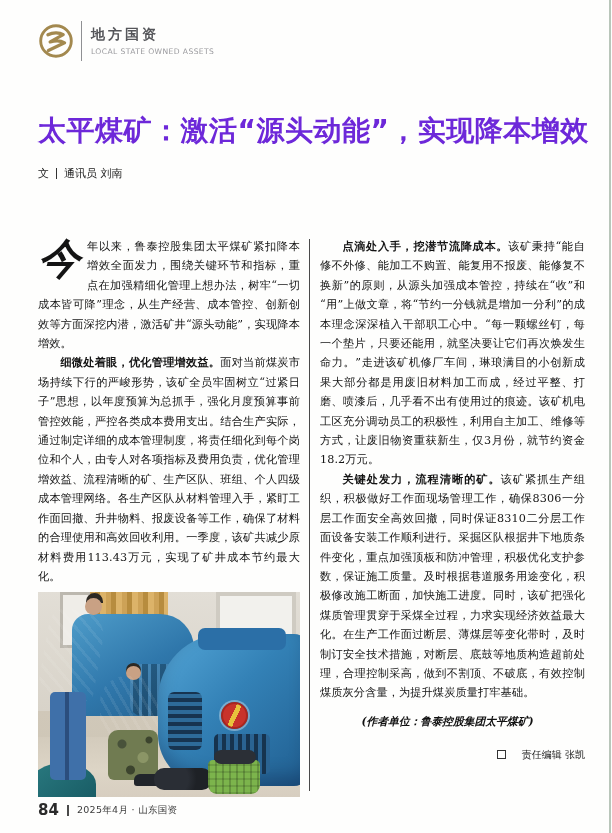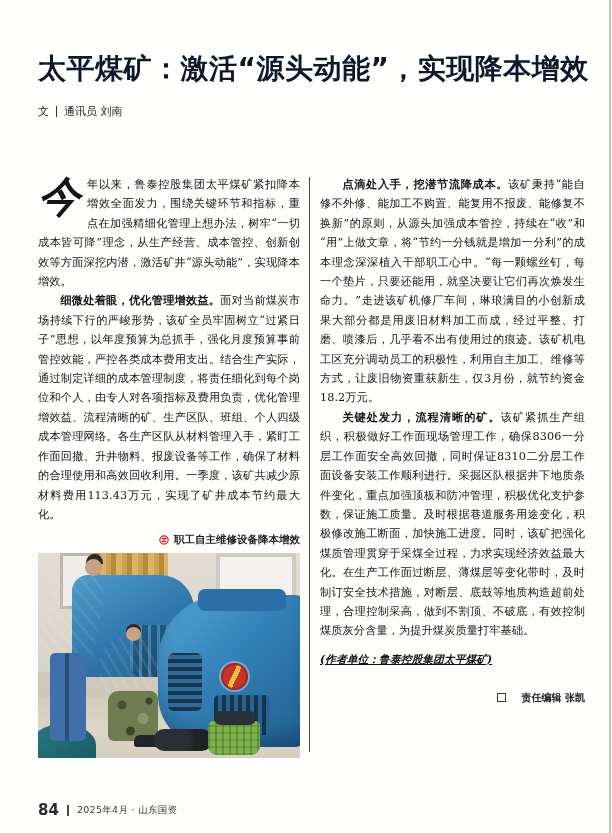--- a/index.html
+++ b/index.html
@@ -16,21 +16,21 @@
   
   .header { display:flex; align-items:center; margin-top:20px; height:42px; }
   .logo { width:36px; height:36px; flex:0 0 auto; }
   .hdr-rule { width:1px; height:40px; background:#8f9093; margin:0 9px 0 7px; }
   .hdr-cn { font-family:"DejaVu Sans","Liberation Sans",sans-serif; font-weight:bold; font-size:14px; color:#55565a; letter-spacing:3px; }
   .hdr-en { font-family:"DejaVu Sans","Liberation Sans",sans-serif; font-size:7.6px; color:#9a9a9e; letter-spacing:.4px; margin-top:3px; }
 
   
   .title {
     margin-top:50px; font-family:"DejaVu Sans","Liberation Sans",sans-serif;
-    font-weight:900; font-size:28px; letter-spacing:.5px; color:#0f172a; white-space:nowrap;
+    font-weight:900; font-size:28px; letter-spacing:.5px; color:#6d28d9; white-space:nowrap;
   }
   .byline { margin-top:16px; font-size:11px; color:#222; display:flex; align-items:center; gap:7px;
             font-family:"DejaVu Sans","Liberation Sans",sans-serif; }
   .byline-sep { width:1px; height:11px; background:#333; display:inline-block; }
 
   
   .columns { display:flex; margin-top:56px; align-items:stretch; }
   .col-left  { width:262px; flex:0 0 auto; }
   .col-rule  { width:1px; background:#4a4a4a; margin:2px 10px 6px 9px; flex:0 0 auto; }
   .col-right { flex:1 1 auto; min-width:0; }
@@ -104,63 +104,67 @@
   .ph-basket { left:170px; top:168px; width:52px; height:34px; border-radius:5px 5px 9px 9px;
     background-color:#7cb44c;
     background-image:repeating-linear-gradient(90deg,rgba(0,0,0,.18) 0 2px,transparent 2px 7px),
       repeating-linear-gradient(0deg,rgba(0,0,0,.12) 0 2px,transparent 2px 7px); }
   .ph-basket-parts { left:176px; top:158px; width:42px; height:14px; border-radius:7px; background:#2b2f36; }
 
   
   .endmark { display:inline-block; width:11px; height:10px; margin-left:4px; border-radius:2px;
     transform:skewX(-6deg) translateY(1px);
     background:linear-gradient(115deg,#cc2128 0 42%,#ffffff 42% 58%,#cc2128 58% 100%); }
-  .author-unit { margin-top:12px; text-align:left; padding-right:10px;
-    font-size:10.8px; font-style:italic; font-weight:600; color:#111;text-decoration:underline; }
-  .editor-line { margin-top:24px; text-align:right; font-size:10px; color:#222;
+  .author-unit { margin-top:12px; text-align:center; padding-right:10px;
+    font-size:10.8px; font-style:italic; font-weight:600; color:#111; }
+  .editor-line { margin-top:19px; text-align:right; font-size:10px; color:#222;
     font-family:"DejaVu Sans","Liberation Sans",sans-serif;
-    display:flex; justify-content:flex-end; align-items:center; gap:16px;font-weight:bold; }
+    display:flex; justify-content:flex-end; align-items:center; gap:16px; }
   .chk { width:9px; height:9px; border:1.2px solid #333; display:inline-block; }
 
   
   .footer { position:absolute; left:38px; bottom:14px; display:flex; align-items:center; gap:8px;
     font-family:"DejaVu Sans","Liberation Sans",sans-serif; }
   .pg { font-size:15px; font-weight:700; color:#2b2b2b; }
   .ft-sep { width:2px; height:11px; background:#4a4a4a; display:inline-block; }
   .issue { font-size:9.5px; color:#3c3c3c; letter-spacing:.3px;text-align:right; }
 </style>
 </head>
 <body>
 
 <div class="page">
   <div class="inner">
 
+    <div class="header">
+      <svg class="logo" viewBox="0 0 40 40">
+        <circle cx="20" cy="20" r="17" fill="none" stroke="#a3894f" stroke-width="3.2"></circle>
+        <path d="M11 13 C17 10 24 10.5 28 13 L13.5 21 C20 19 26 19.8 29.5 22 L11.5 30.5" fill="none" stroke="#a3894f" stroke-width="3.6" stroke-linecap="round" stroke-linejoin="round"></path>
+      </svg>
+      <div class="hdr-rule"></div>
+      <div class="hdr-text">
+        <div class="hdr-cn">地方国资</div>
+        <div class="hdr-en">LOCAL STATE OWNED ASSETS</div>
+      </div>
+    </div>
 
     <h1 class="title">太平煤矿：激活“源头动能”，实现降本增效</h1>
 
     <div class="byline">
       <span>文</span>
       <span class="byline-sep"></span>
       <span>通讯员 刘南</span>
     </div>
 
     <div class="columns">
 
       <div class="col-left">
         <p class="para intro"><span class="dropcap">今</span><span>年以来，鲁泰控股集团太平煤矿紧扣降本增效全面发力，围绕关键环节和指标，重点在加强精细化管理上想办法，树牢“一切成本皆可降”理念，从生产经营、成本管控、创新创效等方面深挖内潜，激活矿井“源头动能”，实现降本增效。</span></p>
 
         <p class="para"><b class="lead">细微处着眼，优化管理增效益。</b><span>面对当前煤炭市场持续下行的严峻形势，该矿全员牢固树立“过紧日子”思想，以年度预算为总抓手，强化月度预算事前管控效能，严控各类成本费用支出。结合生产实际，通过制定详细的成本管理制度，将责任细化到每个岗位和个人，由专人对各项指标及费用负责，优化管理增效益、流程清晰的矿、生产区队、班组、个人四级成本管理网络。各生产区队从材料管理入手，紧盯工作面回撤、升井物料、报废设备等工作，确保了材料的合理使用和高效回收利用。一季度，该矿共减少原材料费用113.43万元，实现了矿井成本节约最大化。</span></p>
 
-        <div class="caption">
-          <svg class="cap-icon" viewBox="0 0 12 12">
-            <circle cx="6" cy="6" r="5" fill="none" stroke="#cc2128" stroke-width="1.4"></circle>
-            <path d="M3.4 4 L8.6 4 L4 8 L8.8 8" fill="none" stroke="#cc2128" stroke-width="1.3" stroke-linecap="round"></path>
-          </svg>
-          <span>职工自主维修设备降本增效</span>
-        </div>
 
         <div class="photo">
           <div class="ph-window-left"></div>
           <div class="ph-curtain"></div>
           <div class="ph-window-right"></div>
           <div class="ph-plant"></div>
           <div class="ph-floor"></div>
           <div class="ph-machine-corner"></div>
           <div class="ph-machine-left"></div>
           <div class="ph-coupling"></div>

